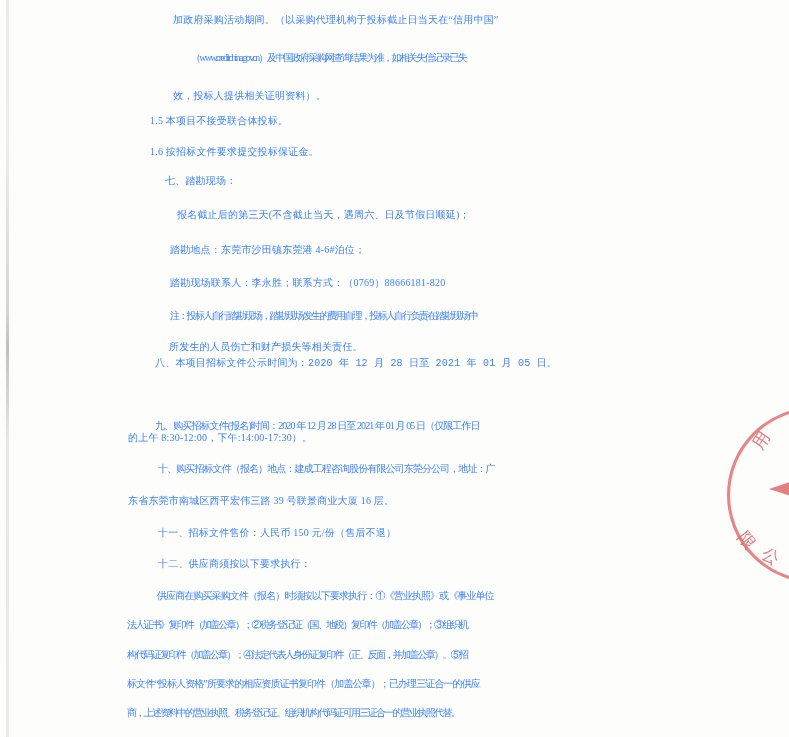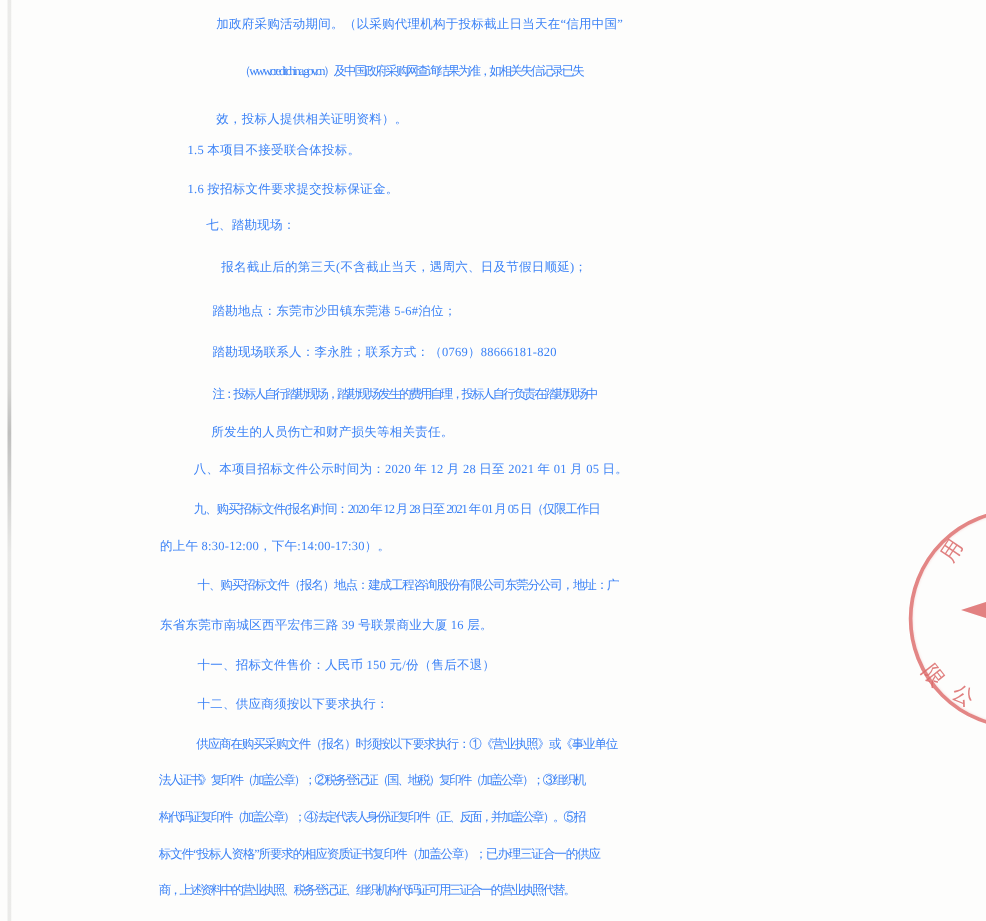--- a/index.html
+++ b/index.html
@@ -36,22 +36,22 @@
   .l2 {left:191px;top:48px;}
   .l3 {left:173px;top:86px;}
   .l4 {left:150px;top:111px;}
   .l5 {left:150px;top:142px;}
   .l6 {left:165px;top:171px;}
   .l7 {left:177px;top:205px;}
   .l8 {left:170px;top:240px;}
   .l9 {left:170px;top:273px;font-family:Liberation Serif, serif;}
   .l10{left:170px;top:306px;}
   .l11{left:169px;top:337px;}
-  .l12{left:155px;top:366px;}
-  .l13{left:155px;top:398px;text-align:center;}
+  .l12{left:155px;top:354px;font-family:Liberation Mono, monospace;}
+  .l13{left:155px;top:416px;text-align:center;}
   .l14{left:128px;top:428px;text-align:center;}
   .l15{left:158px;top:459px;}
   .l16{left:128px;top:491px;}
   .l17{left:158px;top:523px;}
   .l18{left:158px;top:554px;}
   .l19{left:157px;top:586px;}
   .l20{left:127px;top:615px;}
   .l21{left:127px;top:645px;}
   .l22{left:127px;top:674px;}
   .l23{left:127px;top:703px;}
@@ -86,21 +86,21 @@
 <div class="page">
   <div class="scan-edge"></div>
 
   <div class="line l1">加政府采购活动期间。（以采购代理机构于投标截止日当天在“信用中国”</div>
   <div class="line l2 tight">（www.creditchina.gov.cn）及中国政府采购网查询结果为准，如相关失信记录已失</div>
   <div class="line l3">效，投标人提供相关证明资料）。</div>
   <div class="line l4">1.5 本项目不接受联合体投标。</div>
   <div class="line l5">1.6 按招标文件要求提交投标保证金。</div>
   <div class="line l6">七、踏勘现场：</div>
   <div class="line l7">报名截止后的第三天(不含截止当天，遇周六、日及节假日顺延)；</div>
-  <div class="line l8">踏勘地点：东莞市沙田镇东莞港 5-6#泊位；</div>
+  <div class="line l8">踏勘地点：东莞市沙田镇东莞港 4-6#泊位；</div>
   <div class="line l9">踏勘现场联系人：李永胜；联系方式：（0769）88666181-820</div>
   <div class="line l10 tight">注：投标人自行踏勘现场，踏勘现场发生的费用自理，投标人自行负责在踏勘现场中</div>
   <div class="line l11">所发生的人员伤亡和财产损失等相关责任。</div>
   <div class="line l12">八、本项目招标文件公示时间为：2020 年 12 月 28 日至 2021 年 01 月 05 日。</div>
   <div class="line l13 t2">九、购买招标文件(报名)时间：2020 年 12 月 28 日至 2021 年 01 月 05 日（仅限工作日</div>
   <div class="line l14">的上午 8:30-12:00，下午:14:00-17:30）。</div>
   <div class="line l15 t2">十、购买招标文件（报名）地点：建成工程咨询股份有限公司东莞分公司，地址：广</div>
   <div class="line l16">东省东莞市南城区西平宏伟三路 39 号联景商业大厦 16 层。</div>
   <div class="line l17">十一、招标文件售价：人民币 150 元/份（售后不退）</div>
   <div class="line l18">十二、供应商须按以下要求执行：</div>

